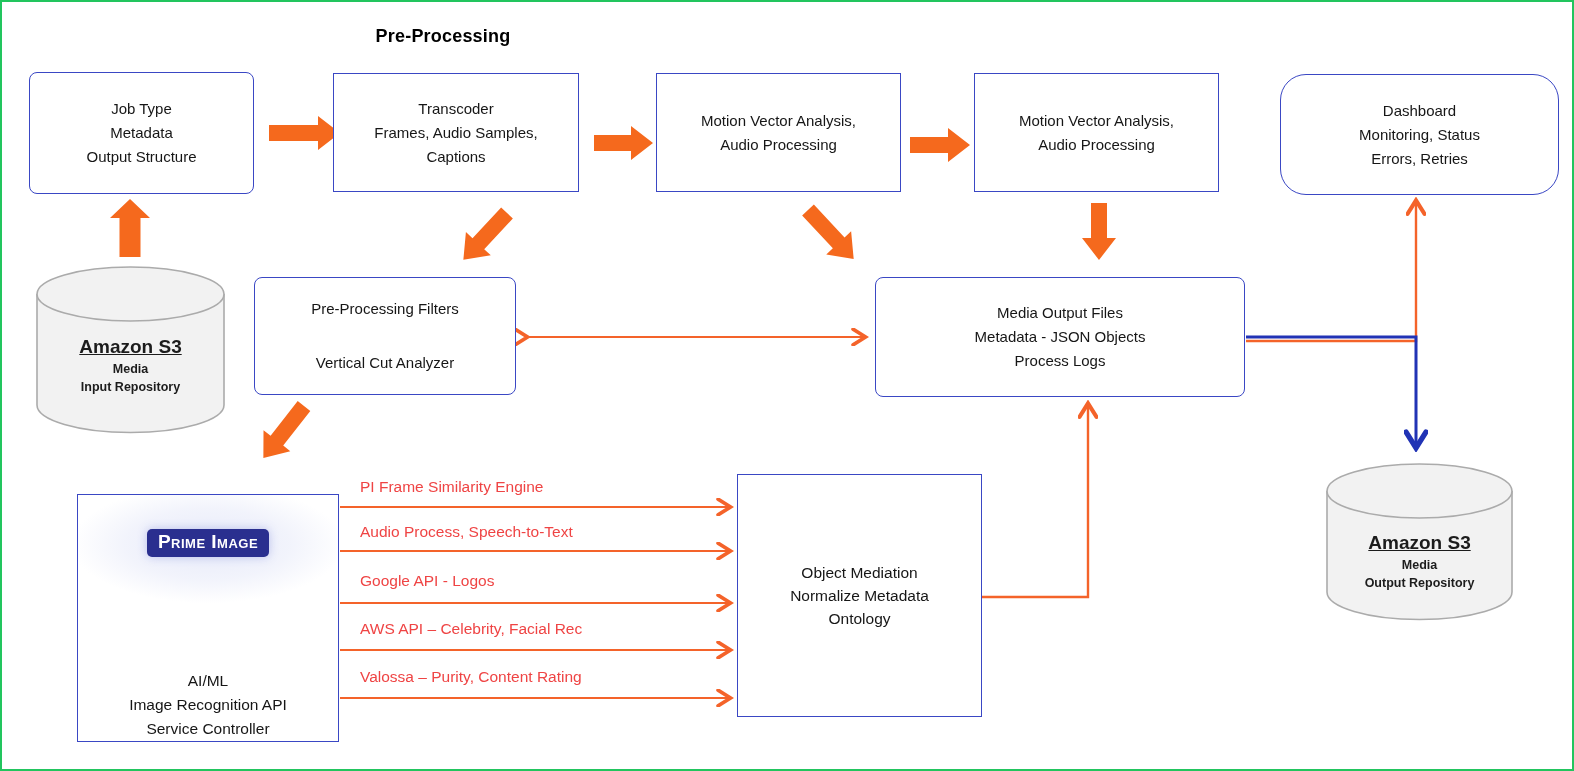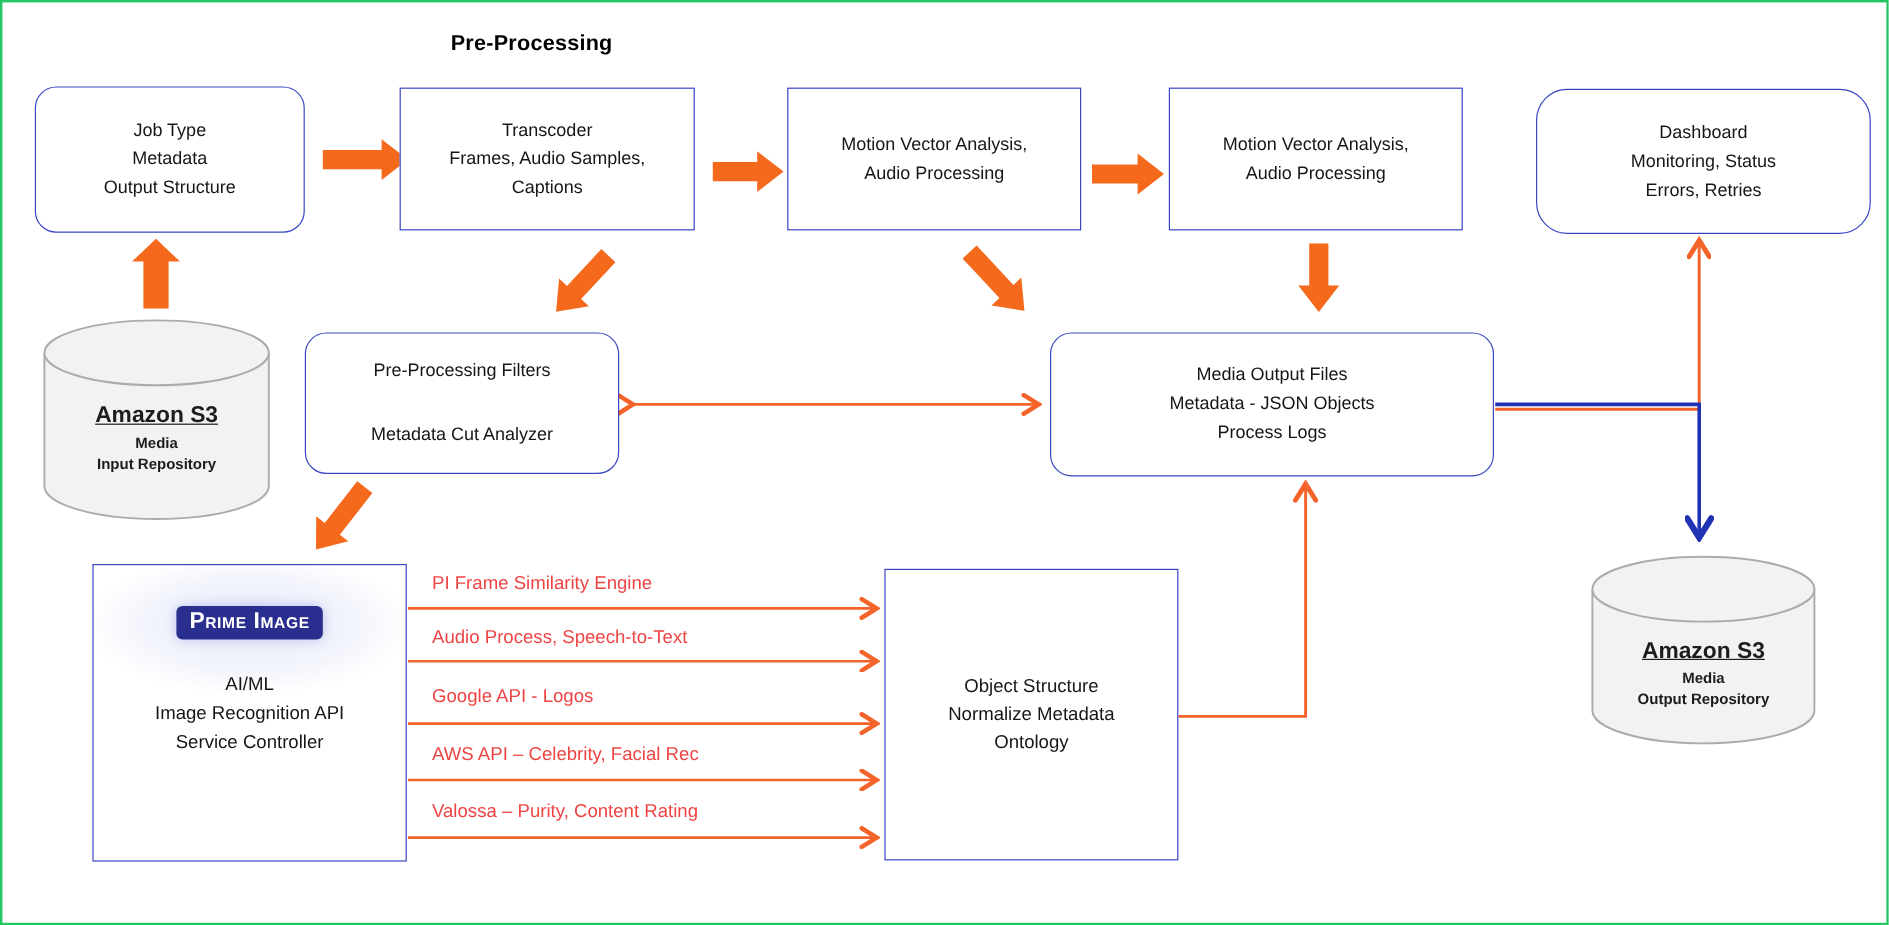--- a/index.html
+++ b/index.html
@@ -13,38 +13,39 @@
   .hdr {
     position:absolute; text-align:center; font-weight:bold; font-size:18px;
     color:#000; letter-spacing:0.2px;
   }
   .node {
     position:absolute; box-sizing:border-box; background:#ffffff;
     border:1.6px solid #3a47c4; display:flex; flex-direction:column;
     align-items:center; justify-content:center; text-align:center;
     font-size:15px; line-height:24px;
   }
-  .rounded { border-radius:18px; }
+  .rounded { border-radius:8px; }
   .node .ln { white-space:nowrap; }
 
   .svc-label {
     position:absolute; font-size:15.5px; white-space:nowrap; color:#ef4444;
   }
 
   .cyl-text {
     position:absolute; text-align:center; color:#1c1c1c;
   }
   .cyl-text .title { font-size:19px; font-weight:bold; line-height:26px;text-decoration:underline; }
   .cyl-text .sub   { font-size:12.5px; font-weight:bold; line-height:18px; }
 
   #prime-box {
     background:
       radial-gradient(ellipse 70% 32% at 50% 20%, #e7eaf9 0%, rgba(231,234,249,0.55) 45%, rgba(255,255,255,0) 75%),
       #ffffff;
-    justify-content:flex-start;
+    justify-content:space-between;
+    margin-top:24px;
   }
   #prime-logo {
     margin-top:34px;
     display:inline-block; background:#2a2f8f; color:#ffffff;
     font-variant:small-caps; font-weight:600; font-size:19px; letter-spacing:0.5px;
     padding:0px 11px 3px 11px; border-radius:5px; line-height:25px;
     box-shadow:0 0 10px rgba(125,135,220,0.45);
   }
   #prime-text { margin-top:26px; font-size:15.5px; line-height:24px; }
 </style>
@@ -129,21 +130,21 @@
   </div>
 
   <div class="node rounded" style="left:1278px; top:72px; width:279px; height:121px; border-radius:26px;">
     <div class="ln">Dashboard</div>
     <div class="ln">Monitoring, Status</div>
     <div class="ln">Errors, Retries</div>
   </div>
 
   <div class="node rounded" style="left:252px; top:275px; width:262px; height:118px;gap:30px;">
     <div class="ln">Pre-Processing Filters</div>
-    <div class="ln">Metadata Cut Analyzer</div>
+    <div class="ln">Vertical Cut Analyzer</div>
   </div>
 
   <div class="node rounded" style="left:873px; top:275px; width:370px; height:120px;">
     <div class="ln">Media Output Files</div>
     <div class="ln">Metadata - JSON Objects</div>
     <div class="ln">Process Logs</div>
   </div>
 
   <div class="cyl-text" style="left:35px; top:332px; width:187px;">
     <div class="title">Amazon S3</div>
@@ -160,21 +161,21 @@
     </div>
   </div>
 
   <div class="svc-label" style="left:358px; top:476px;">PI Frame Similarity Engine</div>
   <div class="svc-label" style="left:358px; top:521px;">Audio Process, Speech-to-Text</div>
   <div class="svc-label" style="left:358px; top:570px;">Google API - Logos</div>
   <div class="svc-label" style="left:358px; top:618px;">AWS API – Celebrity, Facial Rec</div>
   <div class="svc-label" style="left:358px; top:666px;">Valossa – Purity, Content Rating</div>
 
   <div class="node" style="left:735px; top:472px; width:245px; height:243px; font-size:15.5px; line-height:23px;">
-    <div class="ln">Object Structure</div>
+    <div class="ln">Object Mediation</div>
     <div class="ln">Normalize Metadata</div>
     <div class="ln">Ontology</div>
   </div>
 
   <div class="cyl-text" style="left:1325px; top:528px; width:185px;">
     <div class="title">Amazon S3</div>
     <div class="sub">Media</div>
     <div class="sub">Output Repository</div>
   </div>
 

